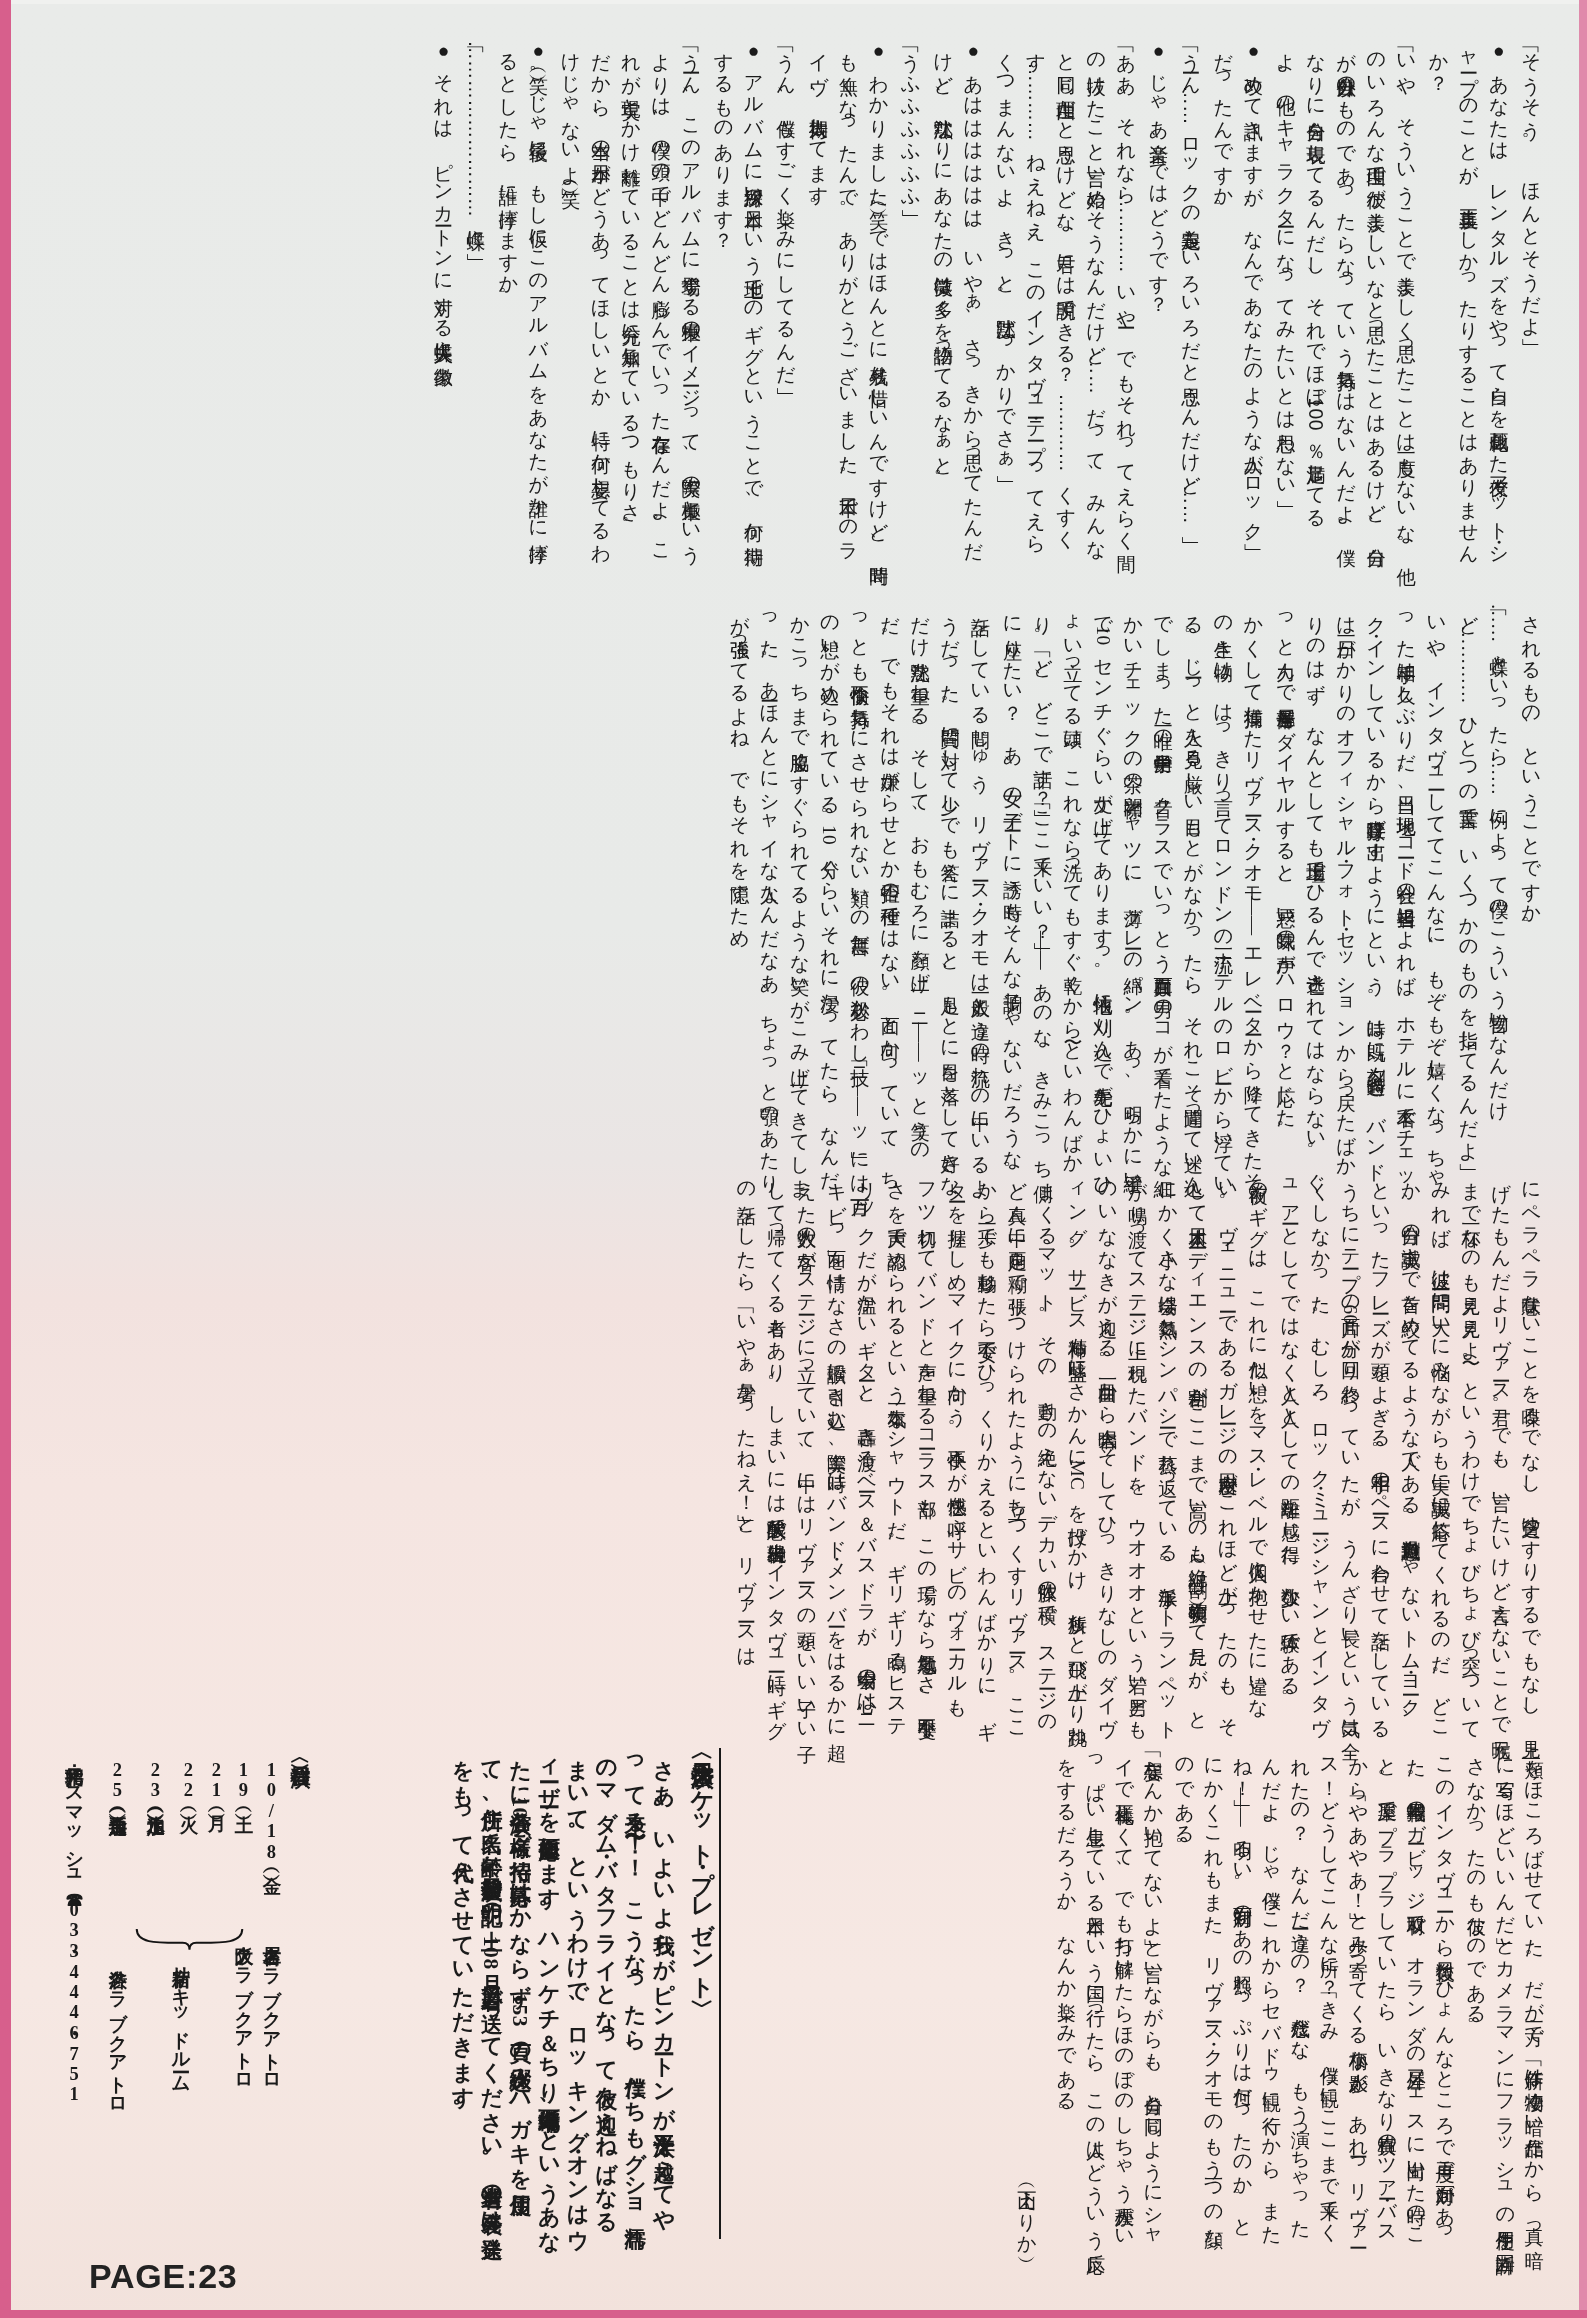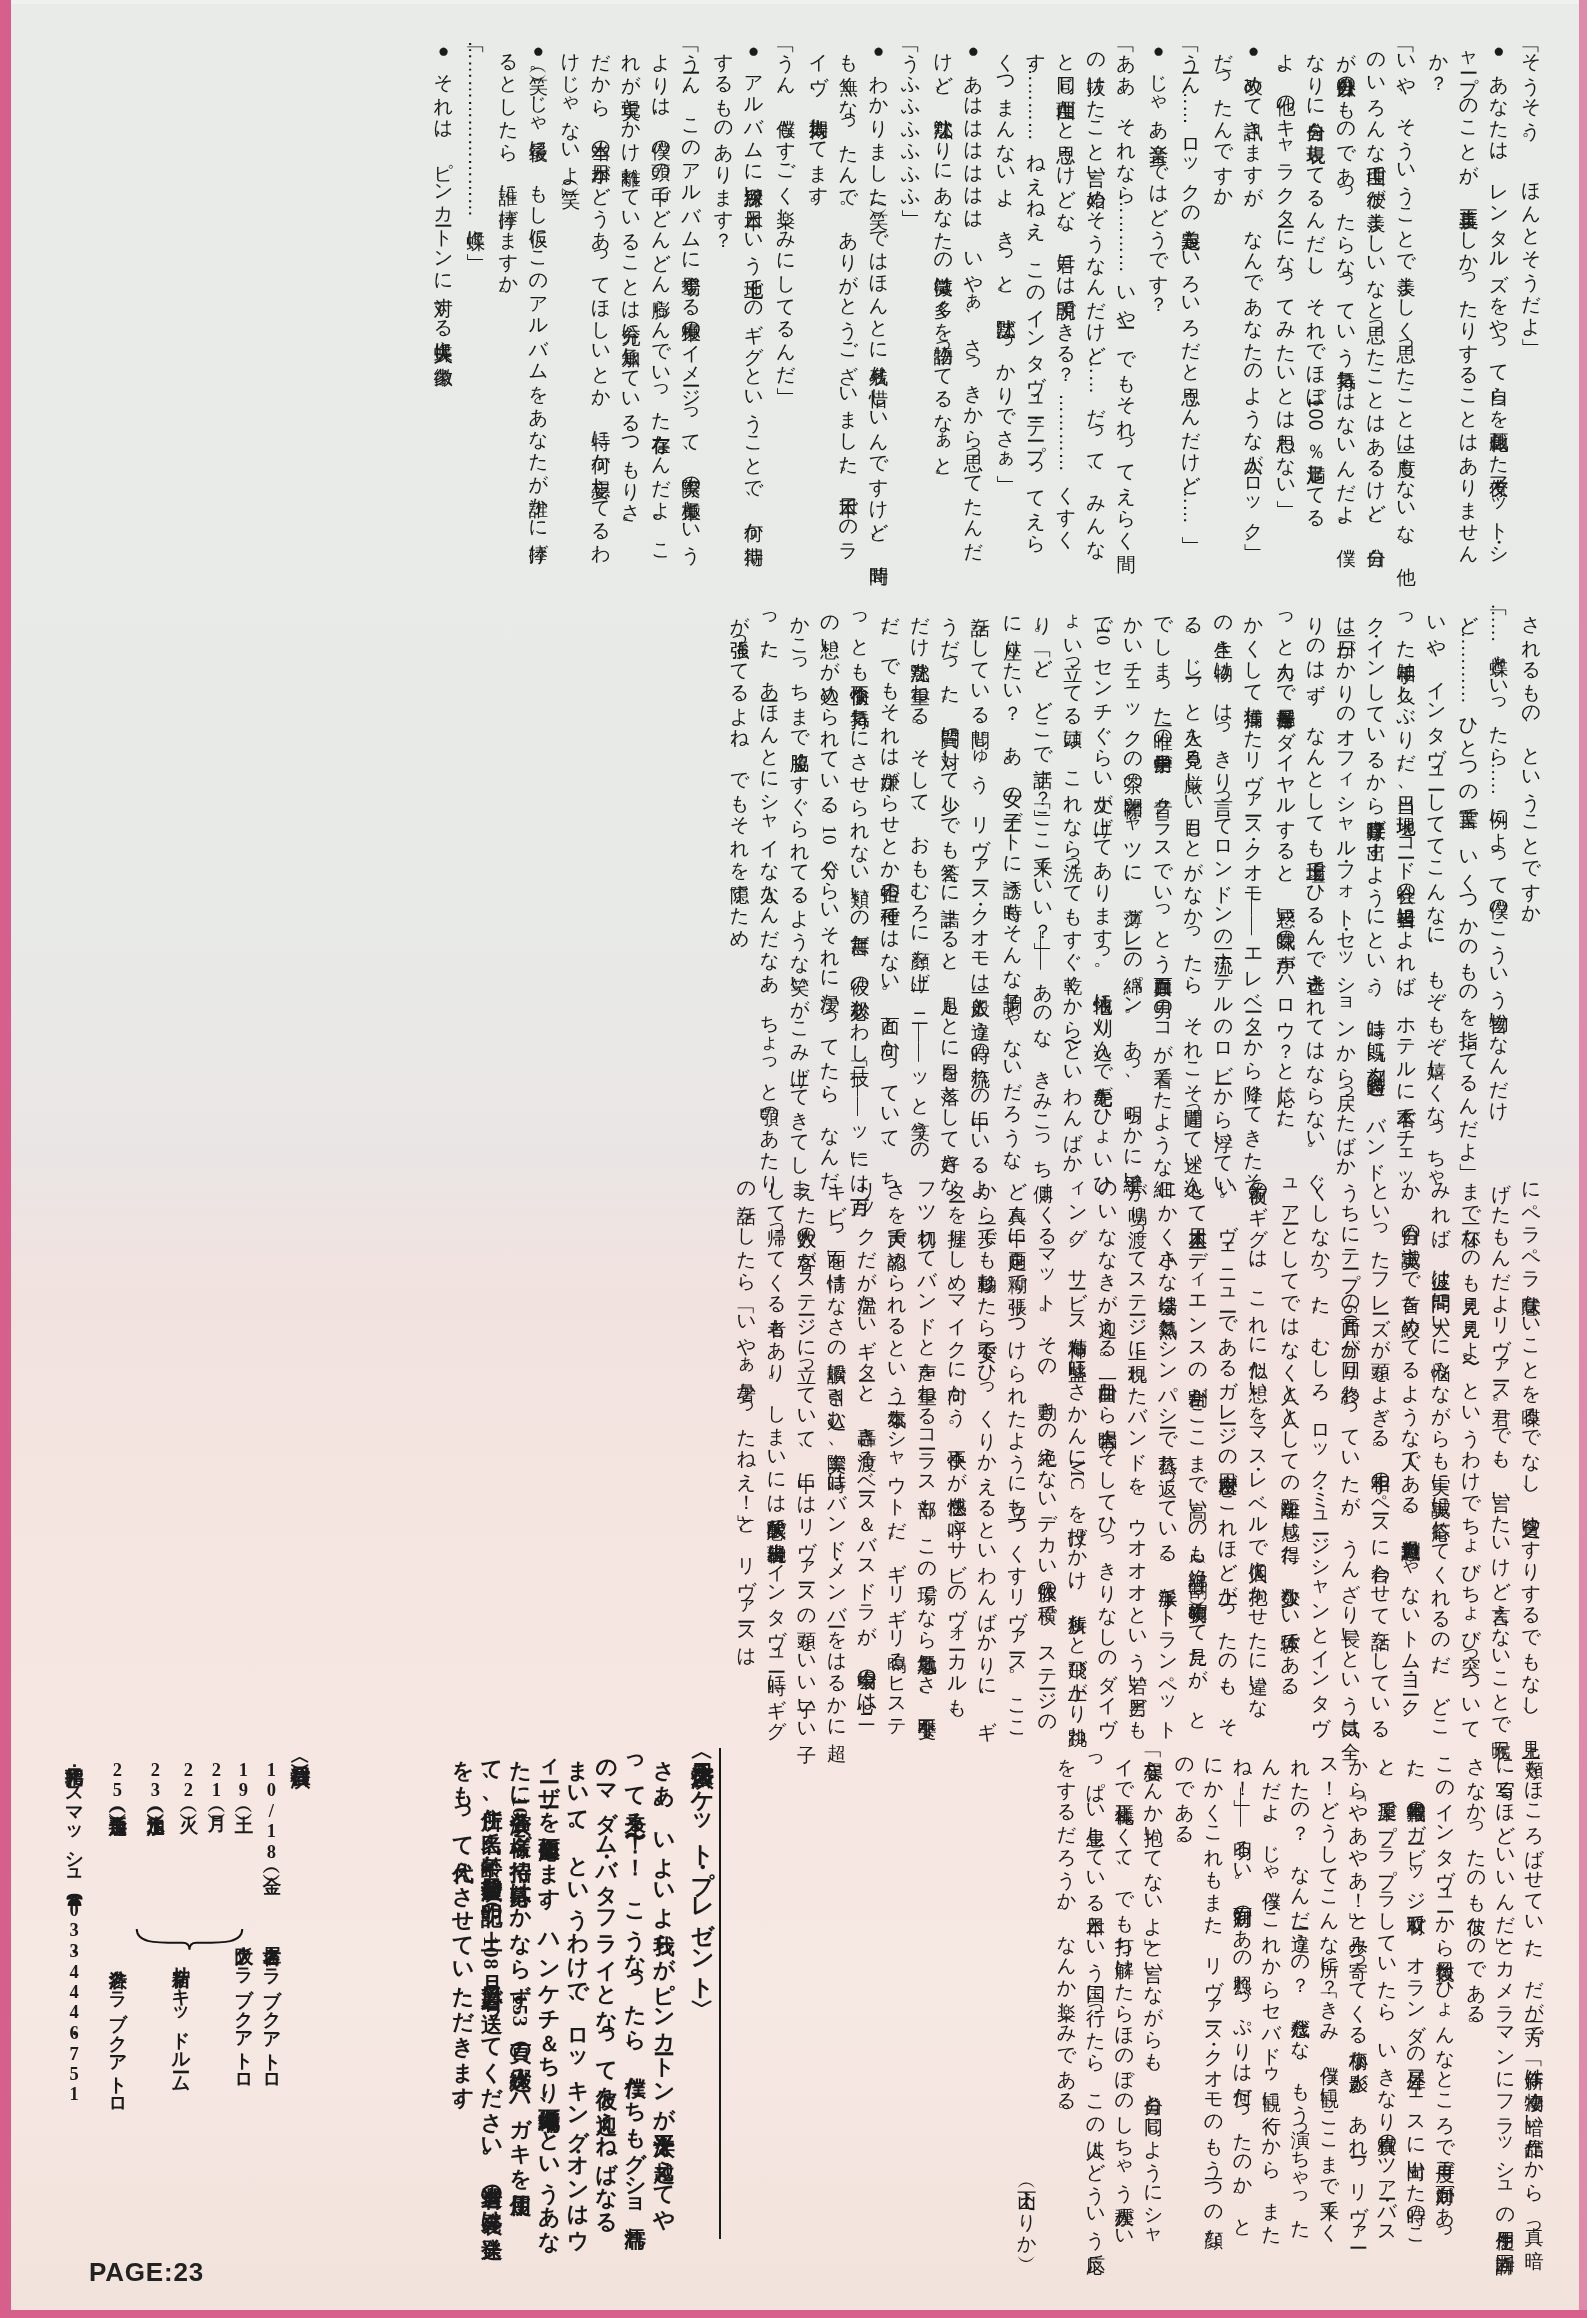--- a/index.html
+++ b/index.html
@@ -68,21 +68,21 @@
   .v0 { left:219px; top:187px; }
   .v1 { left:191px; top:187px; }
   .vg { left:128px; top:208px; }
   .v5 { left:65px;  top:211px; }
   .promoter { left:21.6px; top:7.7px; }
   .brace { position:absolute; left:91px; top:181px; }
 
   .page-footer {
     position:absolute; left:89px; top:2257px;
     font-family:"Liberation Sans","DejaVu Sans",sans-serif;
-    font-weight:bold; font-size:26px; letter-spacing:0.8px; color:#222;
+    font-weight:bold; font-size:34px; letter-spacing:0.8px; color:#222;
   }
 </style>
 </head>
 <body>
 
 <div class="scan">
 
   <section class="band band1 gothic">
     <p>「そうそう。　ほんとそうだよ」</p>
     <p>●あなたは、レンタルズをやって自らを戯画化した僚友マット・シャープのことが、正直羨ましかったりすることはありませんか？</p>

